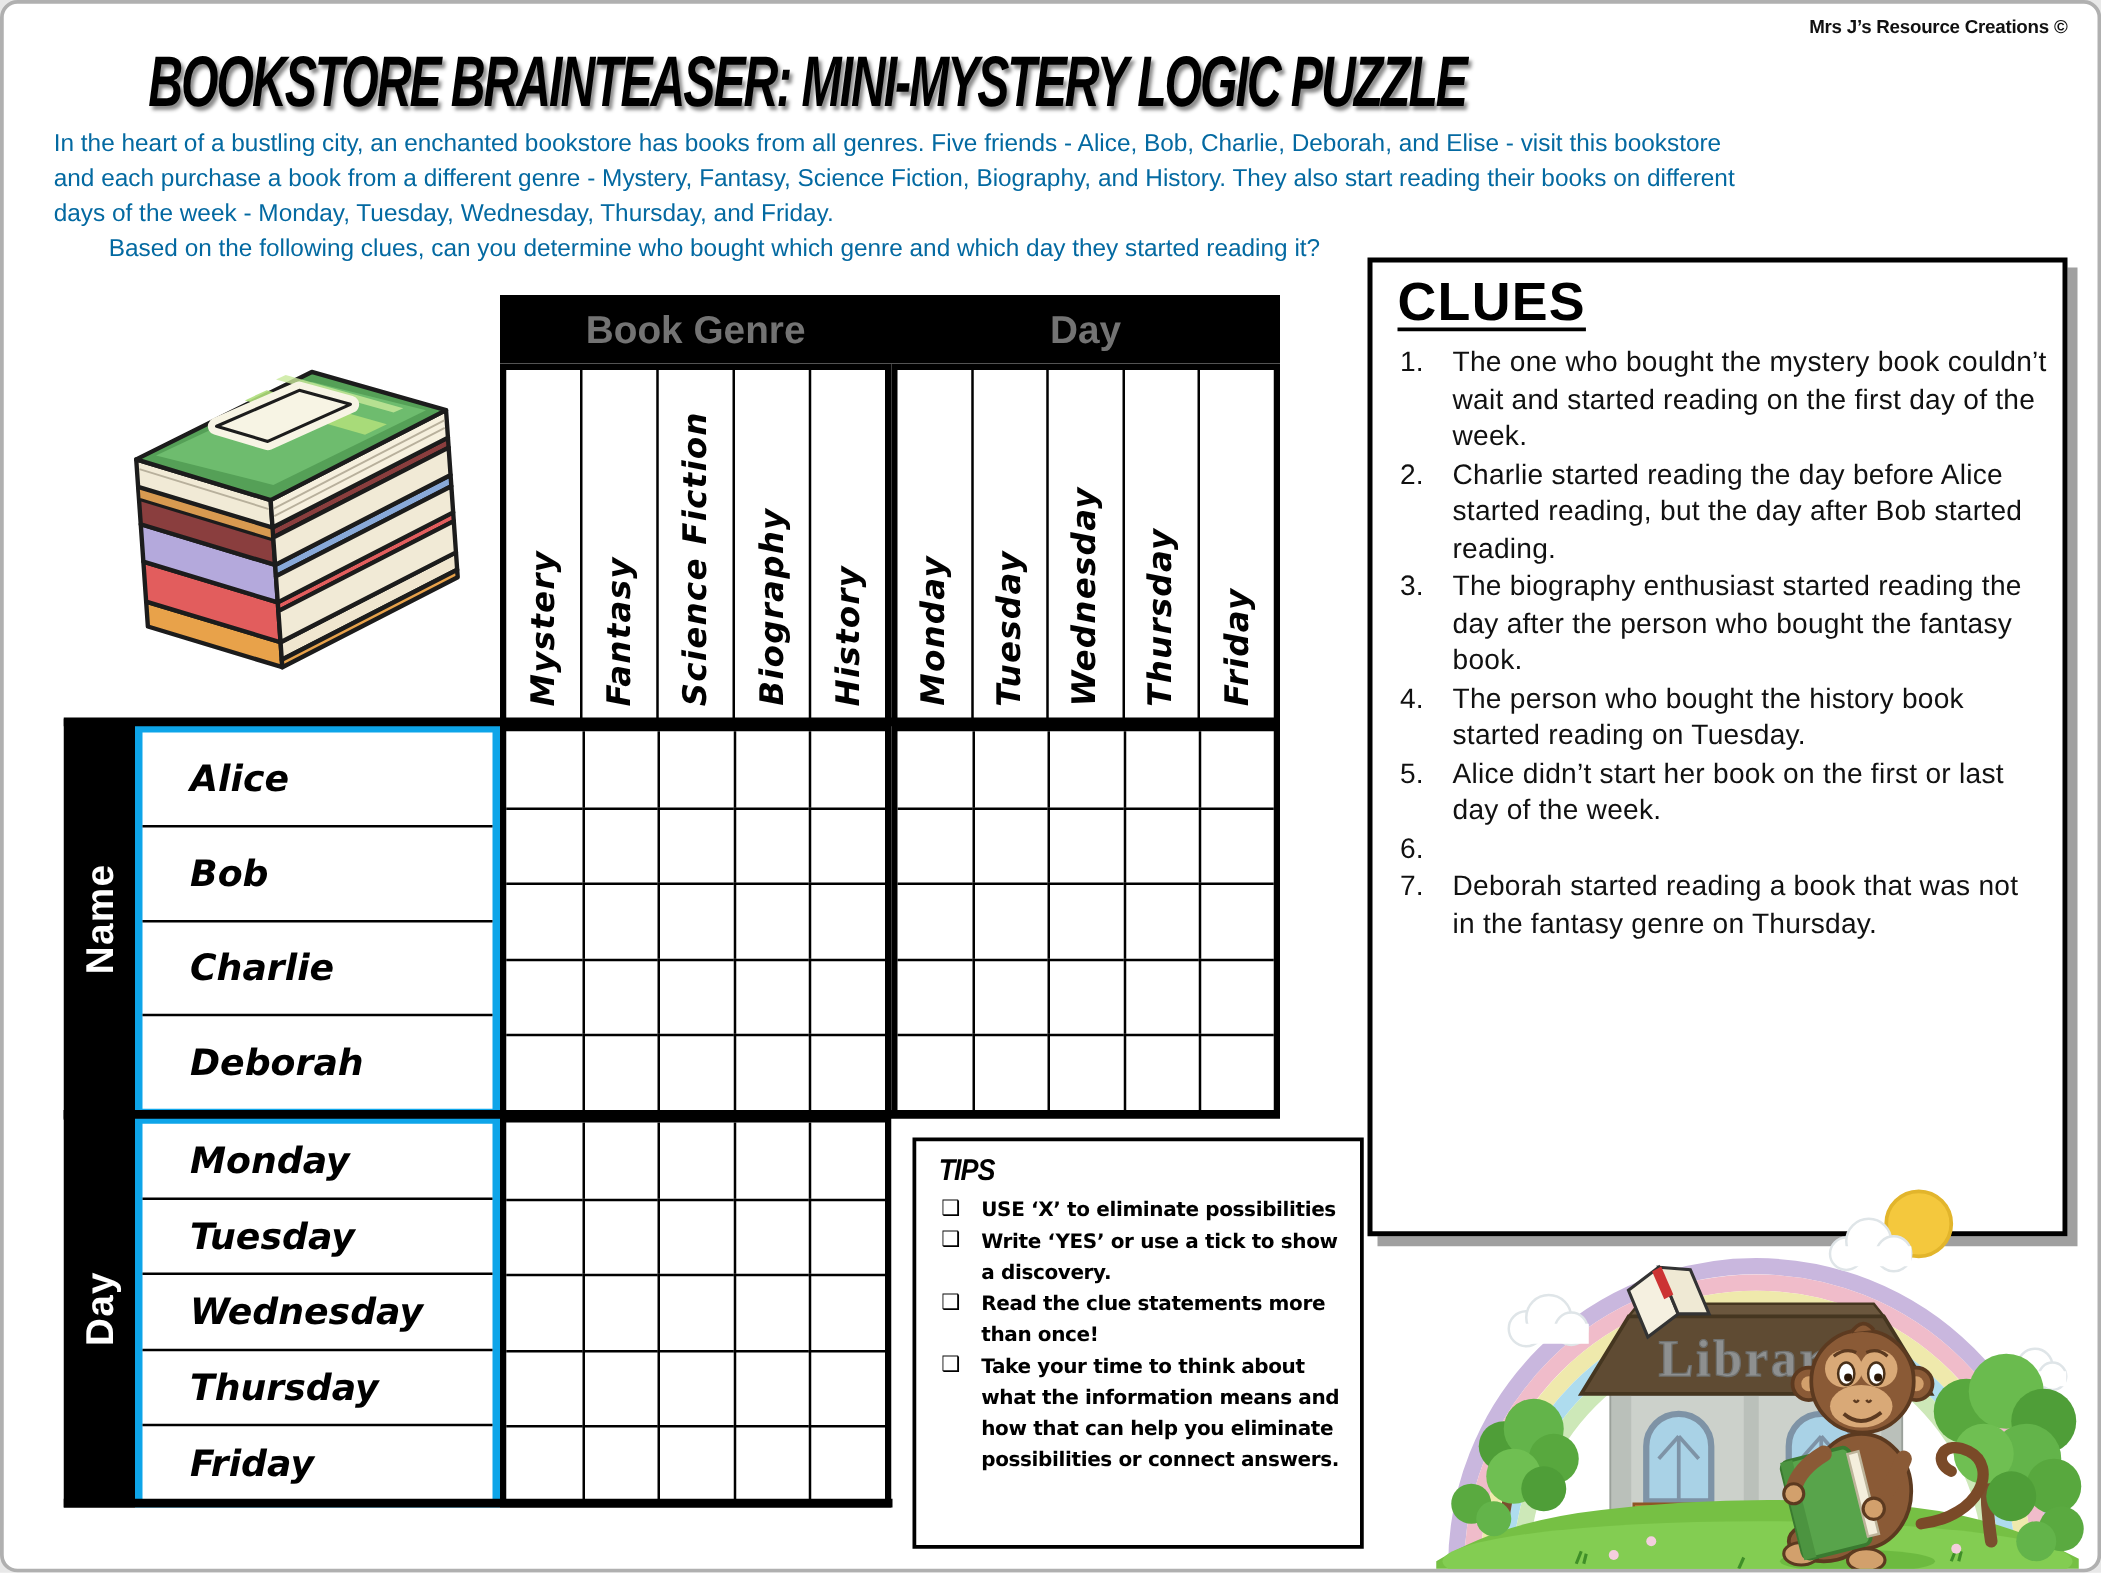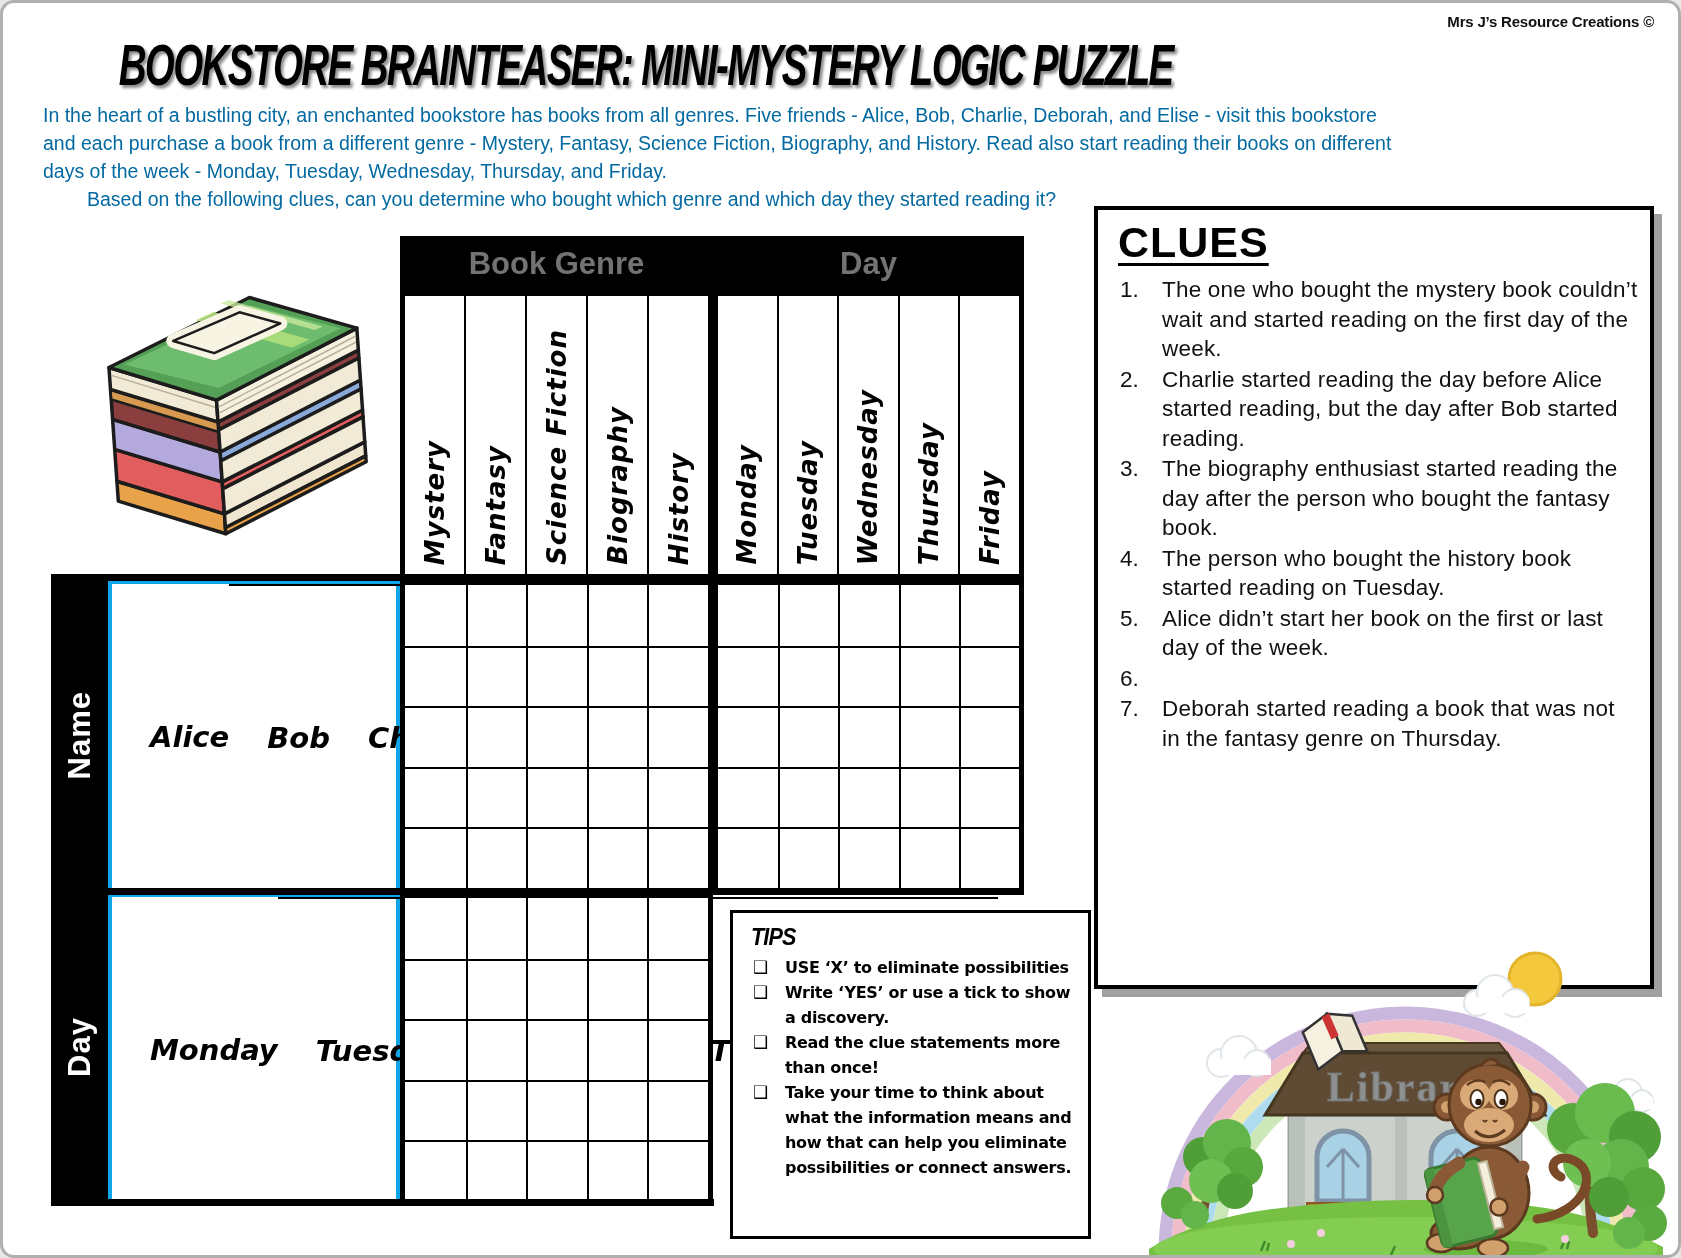--- a/index.html
+++ b/index.html
@@ -52,22 +52,22 @@
     align-items:center;justify-content:center;
   }
   .band-name{top:572px;height:321px;}
   .band-dayrows{top:885px;height:318px;}
   .bandlabel{
     writing-mode:vertical-rl;transform:rotate(180deg);color:#fff;
     font-weight:bold;font-size:31px;letter-spacing:1px;
   }
   
   .rowlabels{
-    position:absolute;left:105px;width:292px;border:4px solid #0ea5e9;background:#fff;
-    box-sizing:border-box;display:flex;flex-direction:row;
+    position:absolute;left:105px;width:292px;border:6px solid #0ea5e9;background:#fff;
+    box-sizing:border-box;display:flex;flex-direction:column;
   }
   .rows-names{top:577px;height:313px;}
   .rows-days{top:890px;height:313px;}
   .rowlabel{
     flex:1;display:flex;align-items:center;padding-left:38px;box-sizing:border-box;
     font-family:"DejaVu Sans",sans-serif;font-style:italic;font-weight:600;font-size:29px;
   }
   .rowlabel + .rowlabel{border-top:2px solid #000;}
   
   .cellblock{
@@ -121,21 +121,21 @@
   <div class="credit">Mrs J’s Resource Creations ©</div>
 
   <div class="title-wrap">
     <div class="title">BOOKSTORE BRAINTEASER: MINI-MYSTERY LOGIC PUZZLE</div>
   </div>
 
   <div class="intro">
     <div>
 
     <div class="intro-line">In the heart of a bustling city, an enchanted bookstore has books from all genres. Five friends - Alice, Bob, Charlie, Deborah, and Elise - visit this bookstore</div>
-        <div class="intro-line">and each purchase a book from a different genre - Mystery, Fantasy, Science Fiction, Biography, and History. Read also start reading their books on different</div>
+        <div class="intro-line">and each purchase a book from a different genre - Mystery, Fantasy, Science Fiction, Biography, and History. They also start reading their books on different</div>
         <div class="intro-line">days of the week - Monday, Tuesday, Wednesday, Thursday, and Friday.</div>
       </div>
     <div class="question">Based on the following clues, can you determine who bought which genre and which day they started reading it?</div>
   </div>
 
   <svg class="books-art" viewBox="0 0 345 308">
     <g transform="rotate(-4 180 180)" stroke="#1c1c1c" stroke-width="3.5" stroke-linejoin="round">
 
       <polygon points="60,232 165,272 165,292 60,252" fill="#e8a24a"></polygon>
       <polygon points="165,272 310,210 310,224 165,286" fill="#f0e6cf"></polygon>

